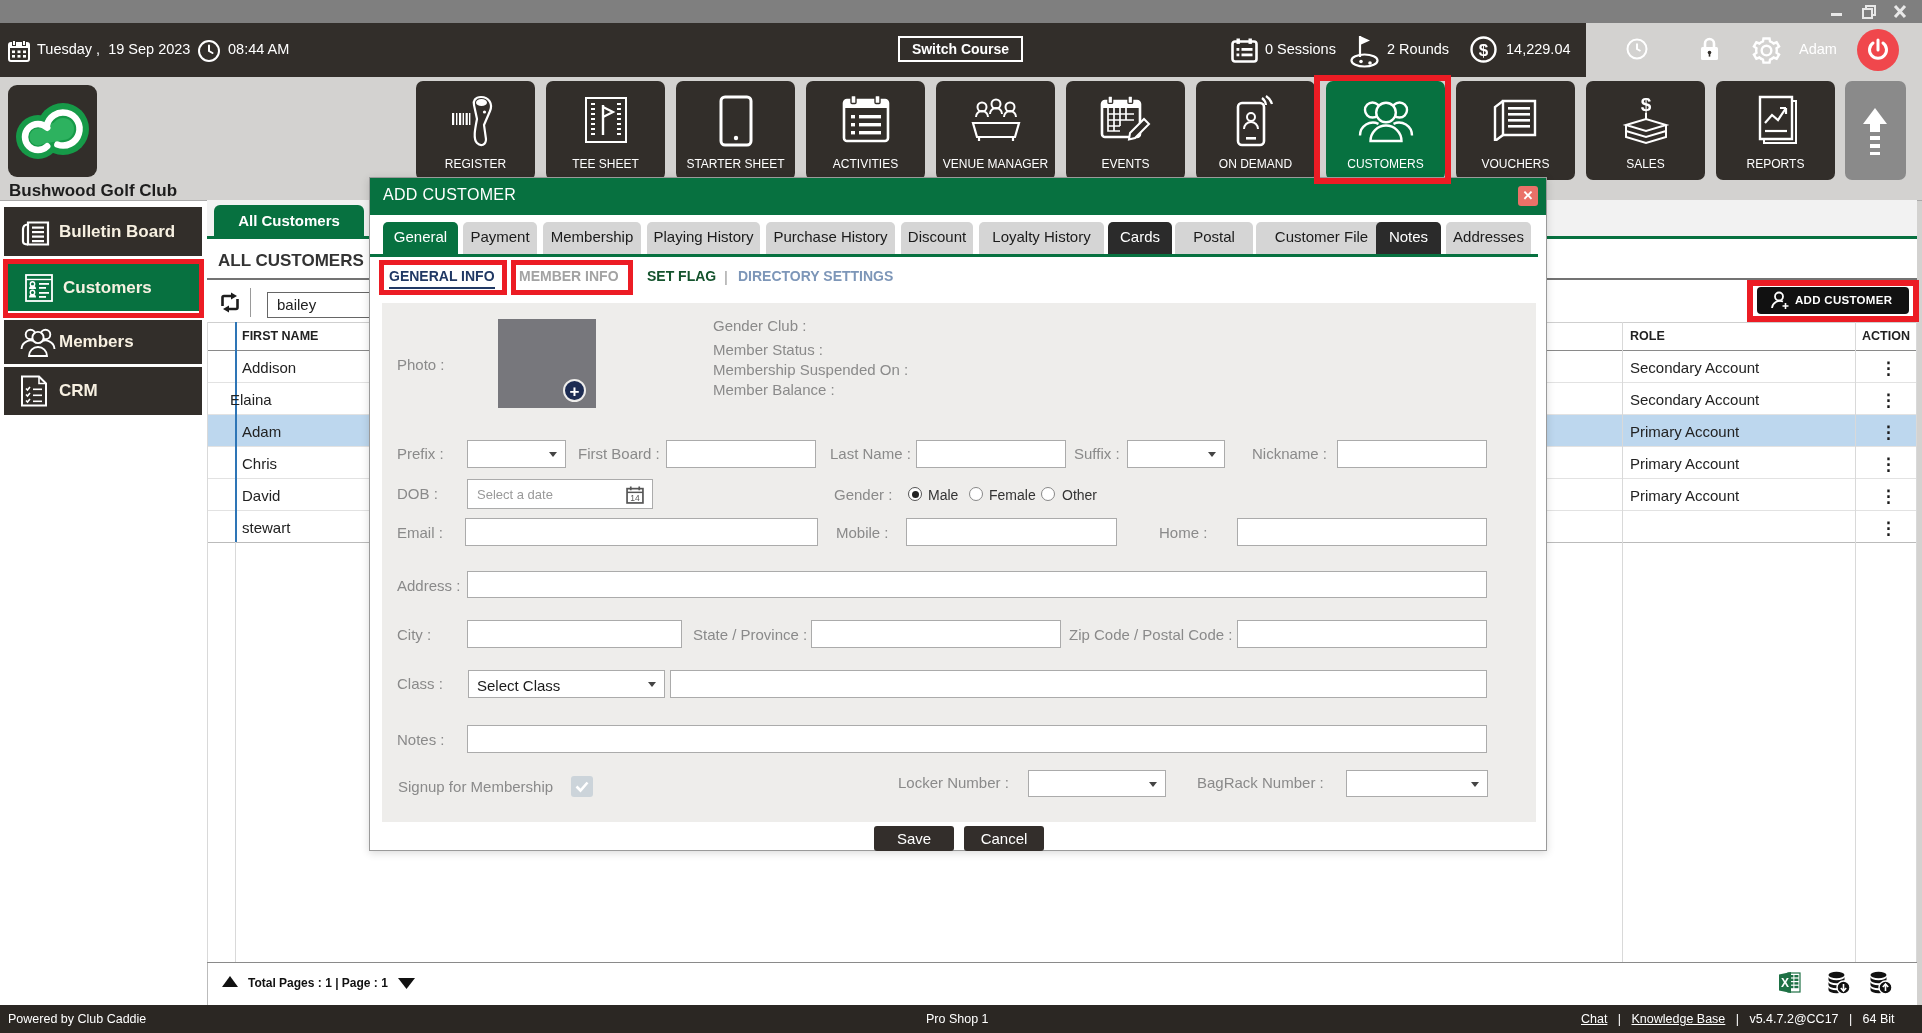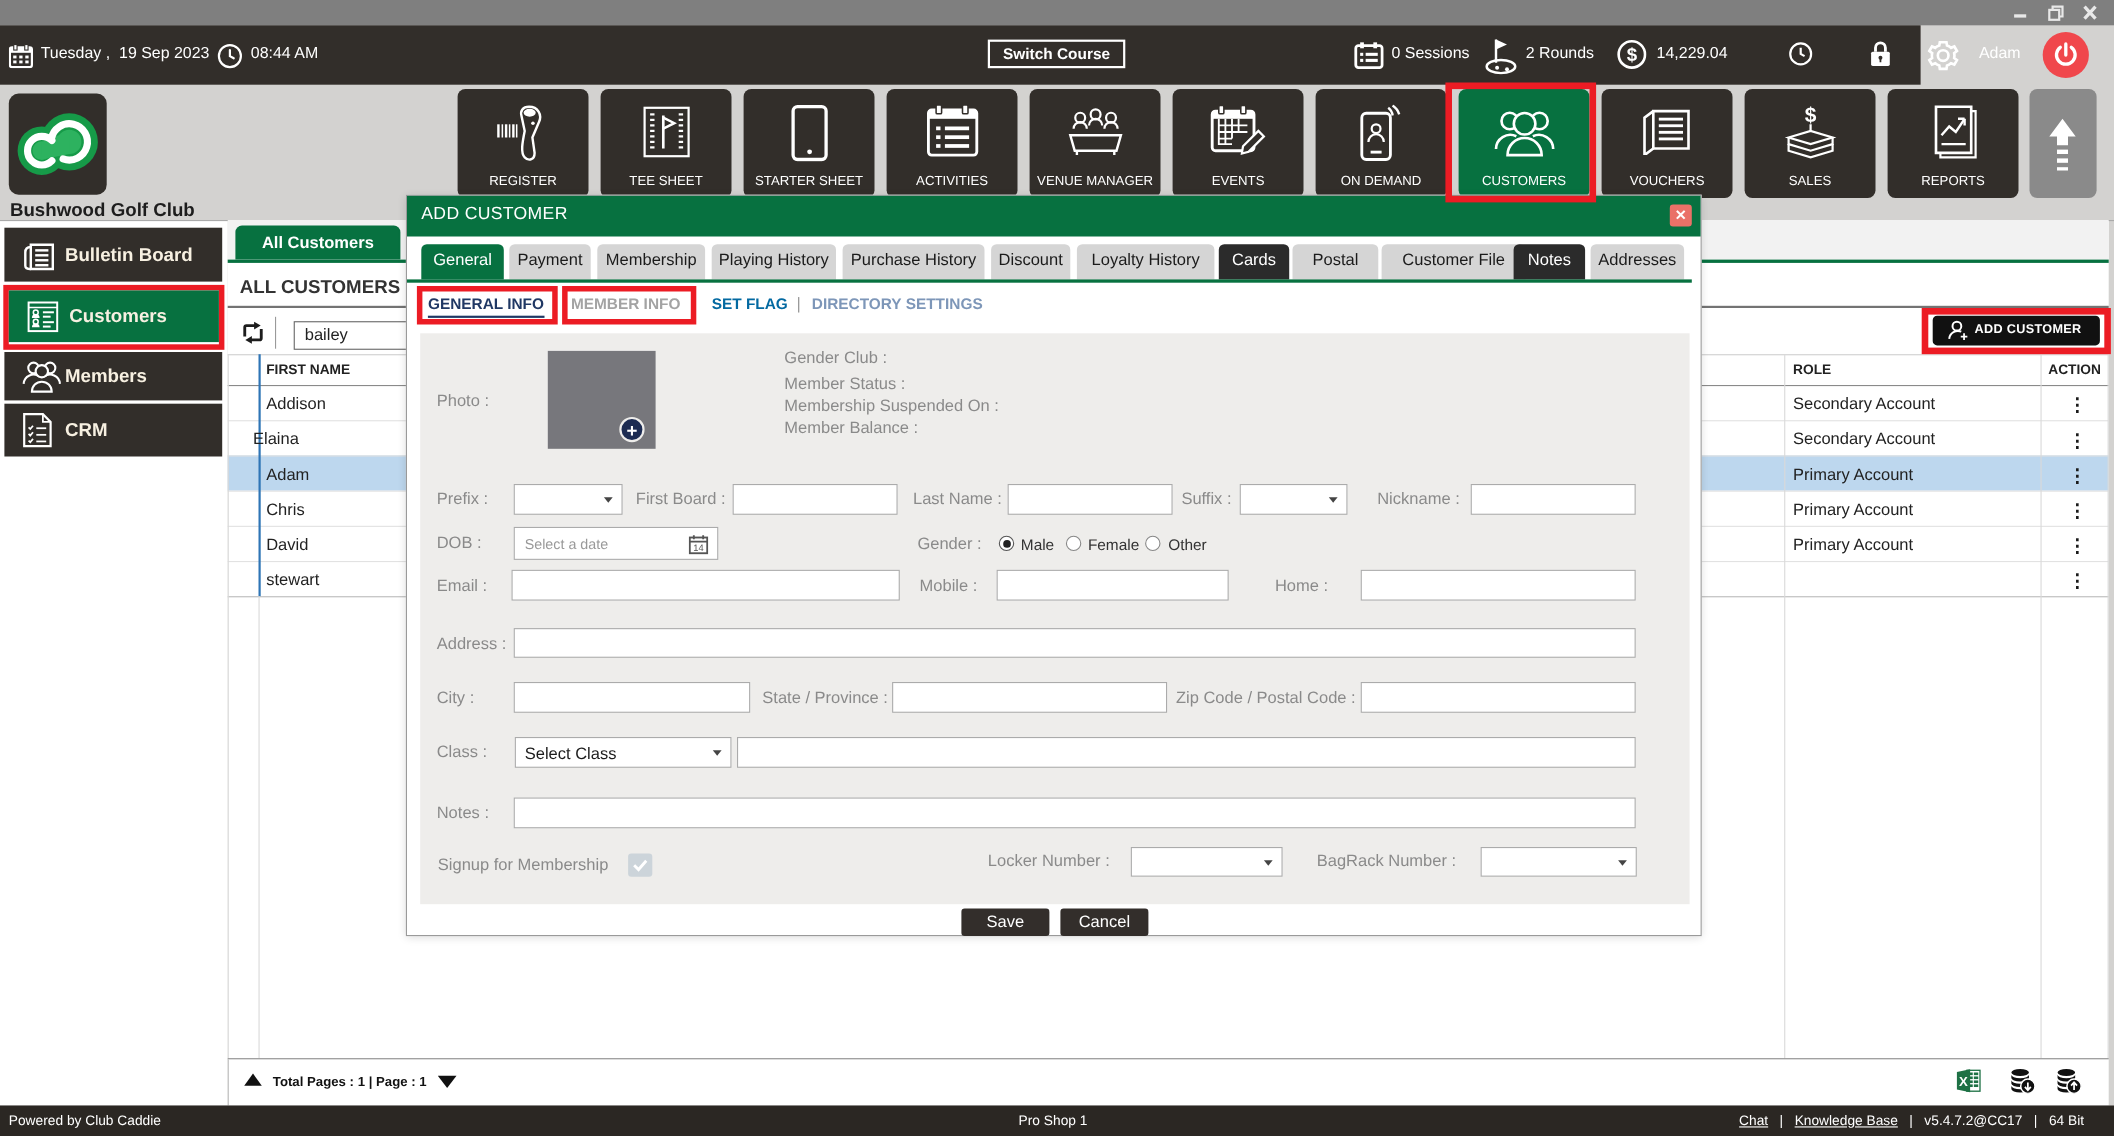--- a/index.html
+++ b/index.html
@@ -4,21 +4,21 @@
 <style>
 * { margin:0; padding:0; box-sizing:border-box; }
 html,body { width:1922px; height:1033px; overflow:hidden; }
 body { font-family:"Liberation Sans", sans-serif; background:#d3d2d0; position:relative; }
 .abs { position:absolute; }
 
 
 .titlebar { position:absolute; left:0; top:0; width:1922px; height:23px; background:#7f7f7f; }
 
 
-.topbar { position:absolute; left:0; top:23px; width:1746px; height:54px; background:#322e2a; color:#fff; }
+.topbar { position:absolute; left:0; top:23px; width:1586px; height:54px; background:#322e2a; color:#fff; }
 .topbar .txt { position:absolute; font-size:14.5px; color:#fff; white-space:nowrap; }
 .switchbtn { position:absolute; left:898px; top:13px; white-space:nowrap; width:125px; height:26px; border:2px solid #fff; color:#fff; font-size:14px; font-weight:bold; text-align:center; line-height:22px; }
 
 
 .leftwhite { position:absolute; left:0; top:200px; width:207px; height:805px; background:#ffffff; }
 .logobox { position:absolute; left:8px; top:85px; width:89px; height:92px; background:#322e2a; border-radius:9px; }
 .clubname { position:absolute; left:9px; top:181px; font-size:17px; font-weight:bold; color:#1d1d1d; }
 
 .sideitem { position:absolute; left:4px; width:198px; background:#322e2a; color:#f7f0e1; font-size:17px; font-weight:bold; }
 .sideitem .lbl { position:absolute; left:55px; top:50%; transform:translateY(-50%); }
@@ -492,21 +492,21 @@
   <div class="mtab" style="left:531px;width:72px"><span>Discount</span></div>
   <div class="mtab" style="left:609px;width:125px"><span>Loyalty History</span></div>
   <div class="mtab dark" style="left:738px;width:64px"><span>Cards</span></div>
   <div class="mtab" style="left:805px;width:78px"><span>Postal</span></div>
   <div class="mtab" style="left:886px;width:131px"><span>Customer File</span></div>
   <div class="mtab dark" style="left:1006px;width:65px"><span>Notes</span></div>
   <div class="mtab" style="left:1076px;width:85px"><span>Addresses</span></div>
   <div class="munder"></div>
   <div class="subnav" style="left:19px;color:#203864">GENERAL INFO<div style="height:2px;background:#203864;margin-top:3px"></div></div>
   <div class="subnav" style="left:149px;color:#a3a3a3">MEMBER INFO</div>
-  <div class="subnav" style="left:277px;color:#0369a1">SET FLAG</div>
+  <div class="subnav" style="left:277px;color:#14532d">SET FLAG</div>
   <div class="subnav" style="left:354px;color:#9a9a9a;font-weight:normal;font-size:15px">|</div>
   <div class="subnav" style="left:368px;color:#7d96b8">DIRECTORY SETTINGS</div>
   <div class="redbox" style="left:9px;top:82px;width:128px;height:35px;border-width:5px"></div>
   <div class="redbox" style="left:141px;top:82px;width:122px;height:35px;border-width:5px"></div>
 
   <div class="gpanel"></div>
 
   <div class="flabel" style="left:27px;top:178px">Photo :</div>
   <div class="abs" style="left:128px;top:141px;width:98px;height:89px;background:#77777c"></div>
   <div class="abs" style="left:193px;top:201px;width:23px;height:23px;border-radius:50%;background:#1c2b52;border:2px solid #eeedeb;color:#fff;font-size:17px;font-weight:bold;text-align:center;line-height:21px">+</div>

